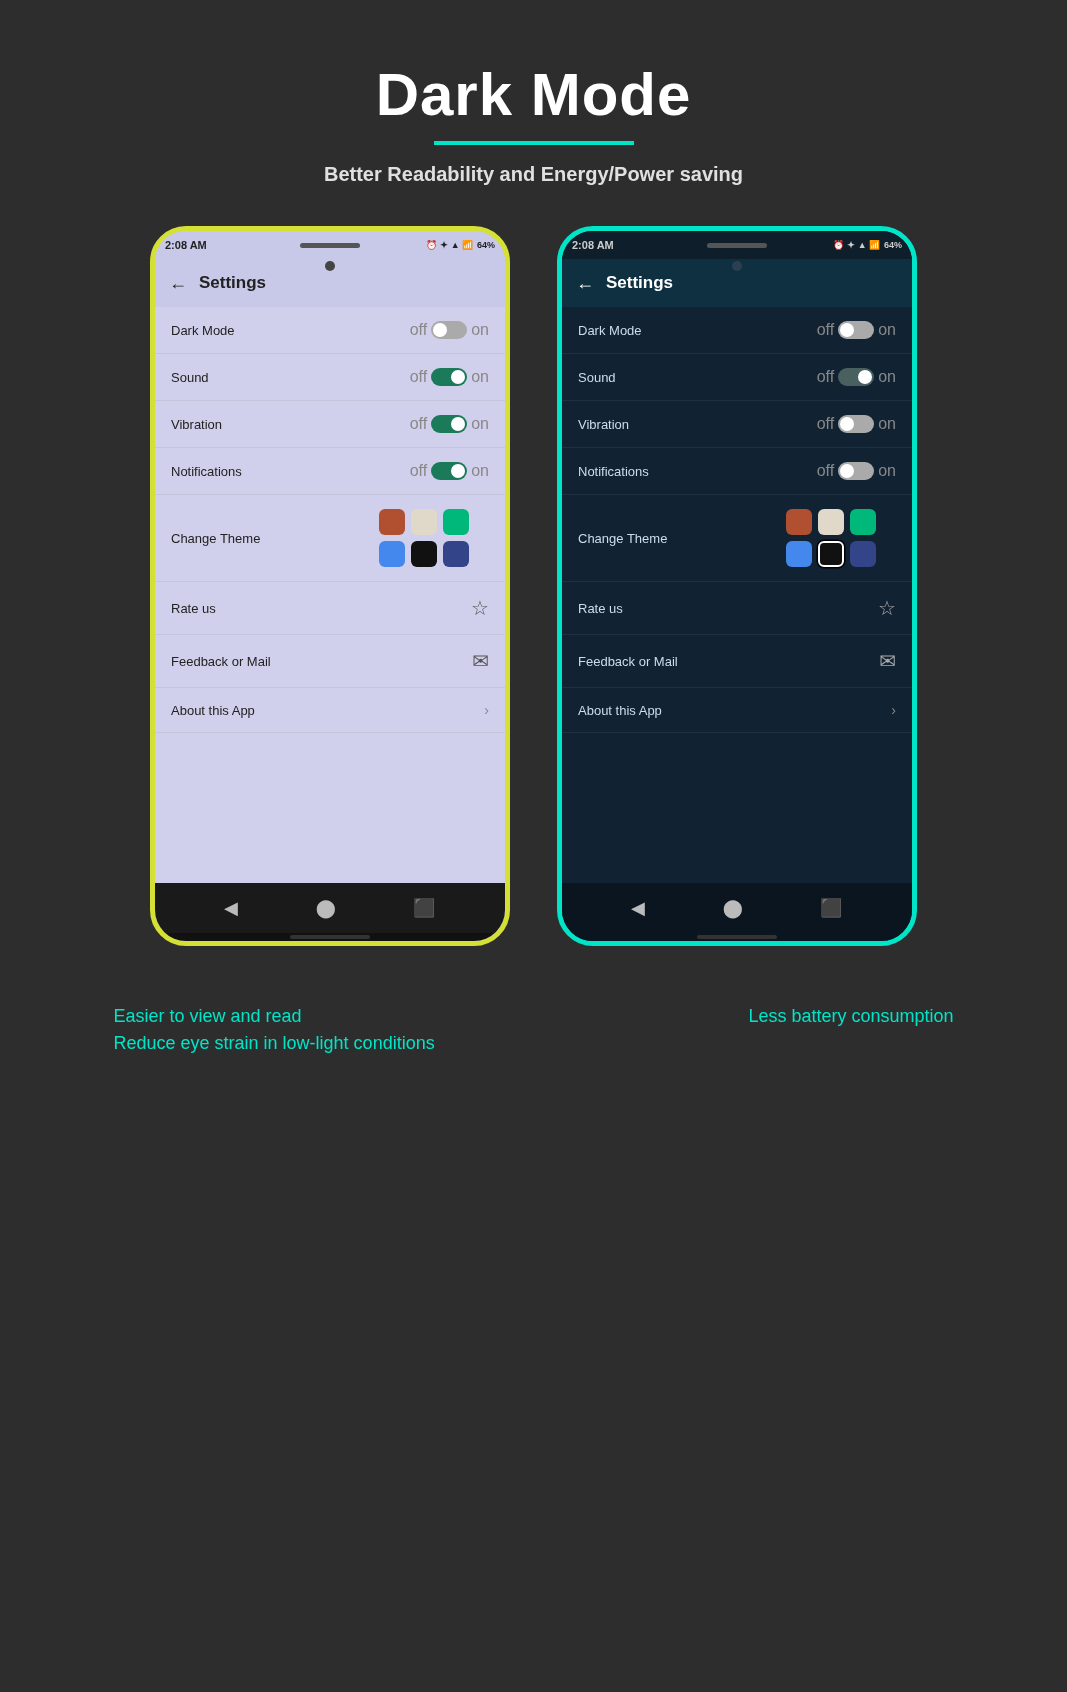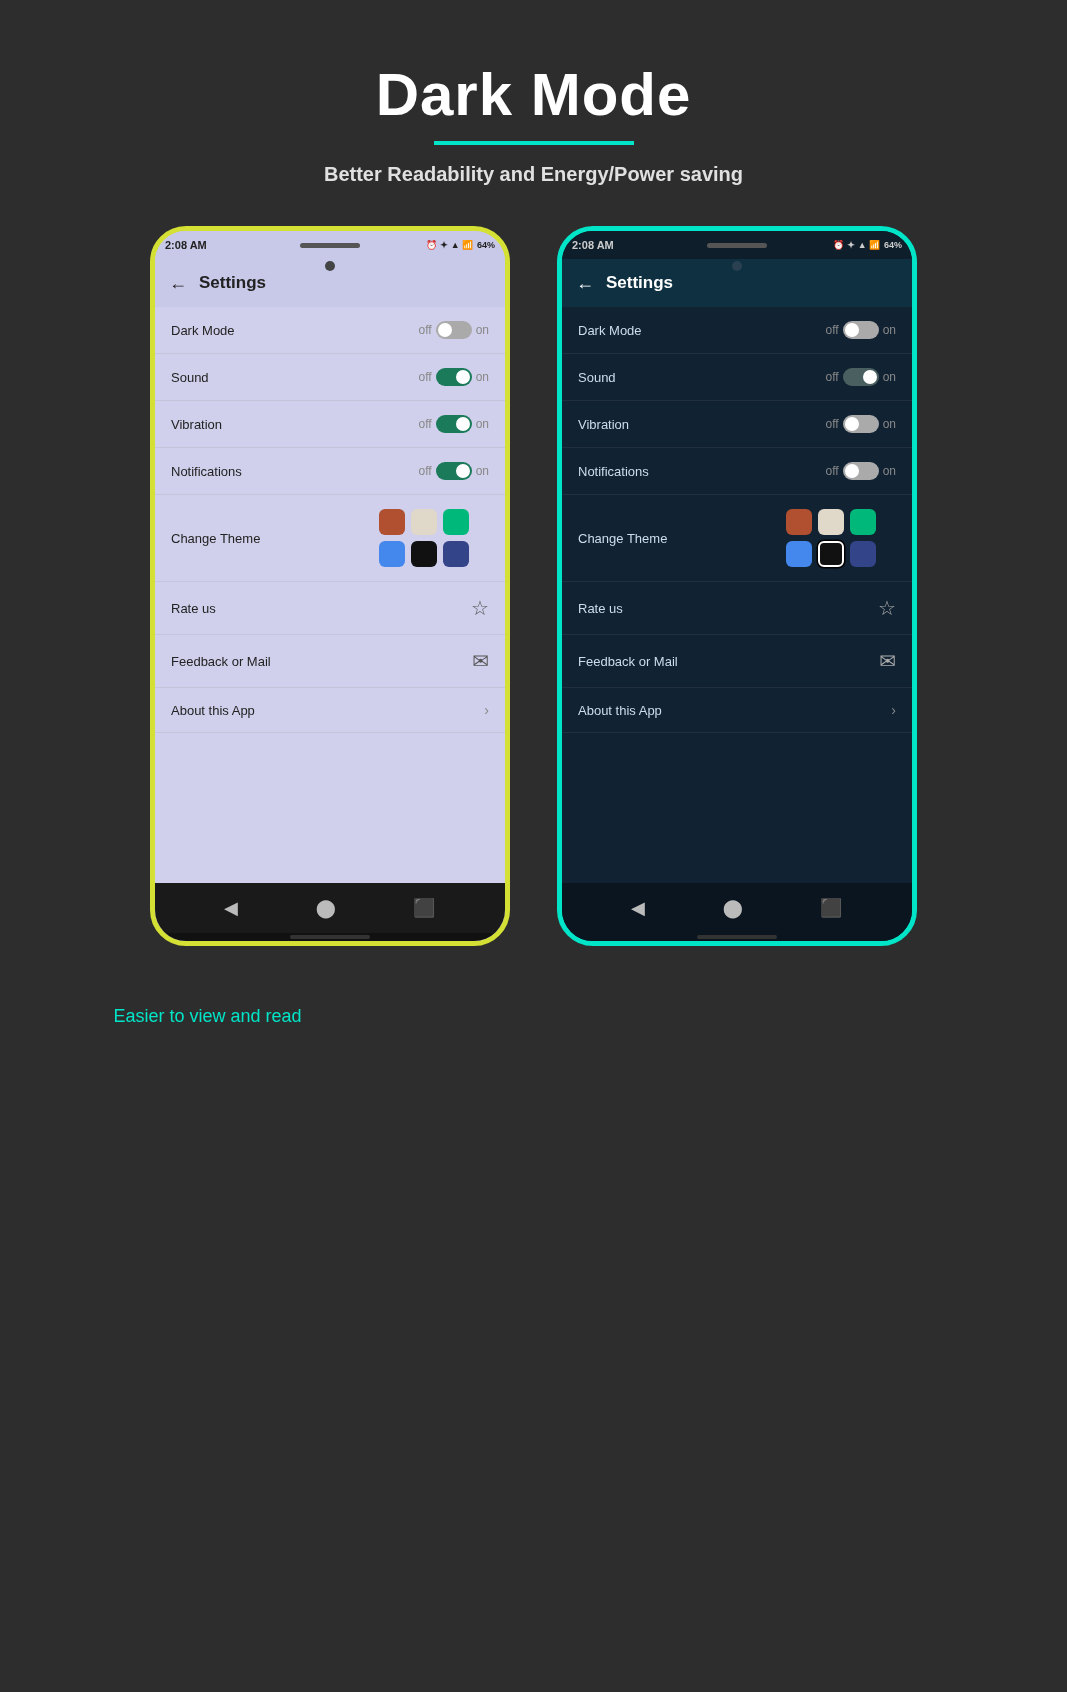--- a/index.html
+++ b/index.html
@@ -163,21 +163,21 @@
 
     .row-label {
       font-size: 13px;
       font-weight: 500;
     }
 
     .toggle-group {
       display: flex;
       align-items: center;
       gap: 4px;
-      font-size: 12px;
+      font-size: 16px;
       color: #888;
     }
 
     .toggle {
       width: 36px;
       height: 18px;
       border-radius: 9px;
       position: relative;
       cursor: pointer;
     }
@@ -540,16 +540,18 @@
       </div>
 
     </div>
   </div>
 
 </div>
 
 <div class="bottom-texts">
   <div class="bottom-left">
     <span class="bottom-text">Easier to view and read</span>
+    <span class="bottom-text">Reduce eye strain in low-light conditions</span>
   </div>
   <div class="bottom-right">
+    <span class="bottom-text">Less battery consumption</span>
   </div>
 </div>
 
 </body></html>

